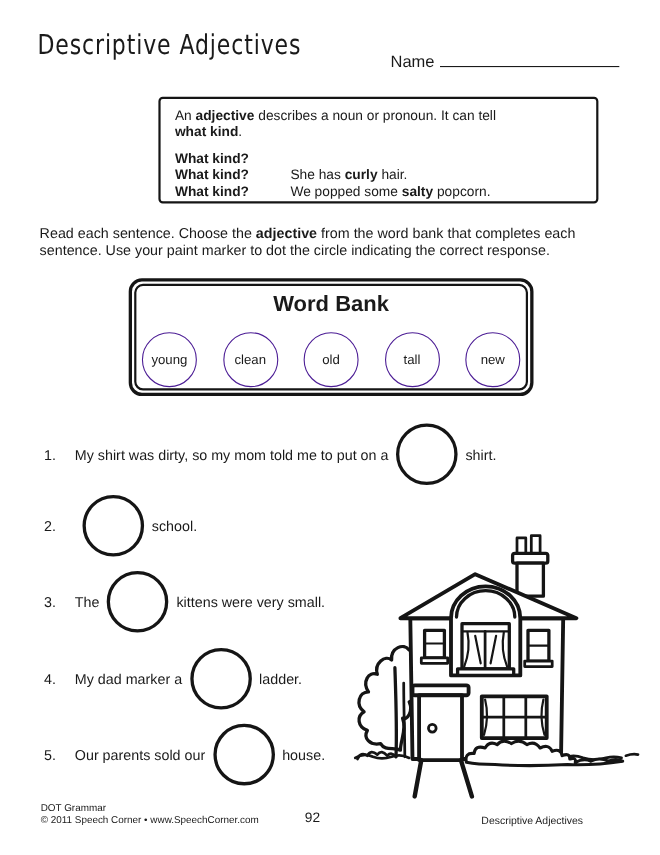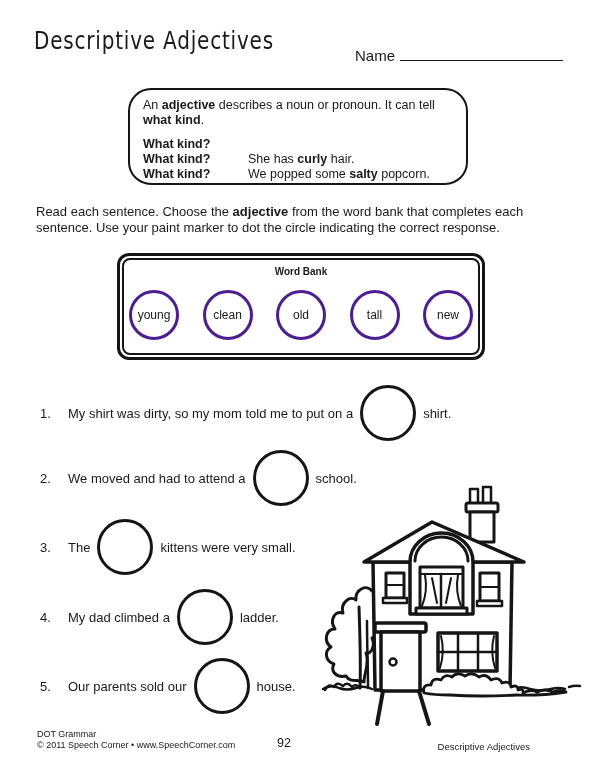--- a/index.html
+++ b/index.html
@@ -15,40 +15,40 @@
     left:34px;top:26px;font-size:25px;font-weight:400;
     font-family:"DejaVu Sans", sans-serif;letter-spacing:1px;
     transform:scaleX(0.8);transform-origin:left center;white-space:nowrap;
   }
   
   .name-row{left:355px;top:47px;font-size:15px;text-align:right;}
   .name-line{display:inline-block;width:163px;height:13px;border-bottom:1.6px solid #1a1a1a;margin-left:5px;}
 
   
   .def-box{
-    left:128px;top:88px;width:340px;height:97px;box-sizing:border-box;
-    border:2.5px solid #151515;border-radius:23px;
+    left:144px;top:88px;width:400px;height:97px;box-sizing:border-box;
+    border:2.5px solid #151515;border-radius:4px;
     padding:8px 10px 0 13px;font-size:12.5px;line-height:15px;
   }
   .def-intro{margin:0;}
   .def-examples{margin-top:9px;}
   .def-row{display:flex;}
   .def-q{width:105px;font-weight:bold;flex:none;}
 
   
   .instructions{left:36px;top:204px;width:514px;font-size:13px;line-height:16px;}
 
   
   .wb{left:117px;top:253px;width:368px;height:107px;box-sizing:border-box;
       border:3px solid #151515;border-radius:12px;padding:2px;}
   .wb-inner{border:2px solid #151515;border-radius:8px;height:100%;box-sizing:border-box;}
-  .wb-title{text-align:center;font-weight:bold;font-size:10px;margin-top:6px;}
+  .wb-title{text-align:center;font-weight:bold;font-size:20px;margin-top:6px;}
   .wb-circles{display:flex;justify-content:space-between;padding:0 5px;margin-top:13px;}
   .wb-circle{
-    width:50px;height:50px;box-sizing:border-box;border:3px solid #4c1d95;border-radius:50%;
+    width:50px;height:50px;box-sizing:border-box;border:1px solid #4c1d95;border-radius:50%;
     display:flex;align-items:center;justify-content:center;font-size:12px;background:#fff;
   }
 
   
   .sent{left:40px;height:58px;display:flex;align-items:center;font-size:13px;white-space:nowrap;}
   .sent-num{width:28px;flex:none;}
   .sent-circle{
     width:56px;height:56px;box-sizing:border-box;border:3px solid #151515;border-radius:50%;
     margin:0 7px;flex:none;background:#fff;
   }
@@ -131,33 +131,32 @@
 </div>
 
 <div class="abs sent s1">
   <span class="sent-num">1.</span>
   <span>My shirt was dirty, so my mom told me to put on a</span>
   <span class="sent-circle"></span>
   <span>shirt.</span>
 </div>
 <div class="abs sent s2">
   <span class="sent-num">2.</span>
-  <span>We moved and had to attend a</span>
   <span class="sent-circle"></span>
   <span>school.</span>
 </div>
 <div class="abs sent s3">
   <span class="sent-num">3.</span>
   <span>The</span>
   <span class="sent-circle"></span>
   <span>kittens were very small.</span>
 </div>
 <div class="abs sent s4">
   <span class="sent-num">4.</span>
-  <span>My dad climbed a</span>
+  <span>My dad marker a</span>
   <span class="sent-circle"></span>
   <span>ladder.</span>
 </div>
 <div class="abs sent s5">
   <span class="sent-num">5.</span>
   <span>Our parents sold our</span>
   <span class="sent-circle"></span>
   <span>house.</span>
 </div>
 

